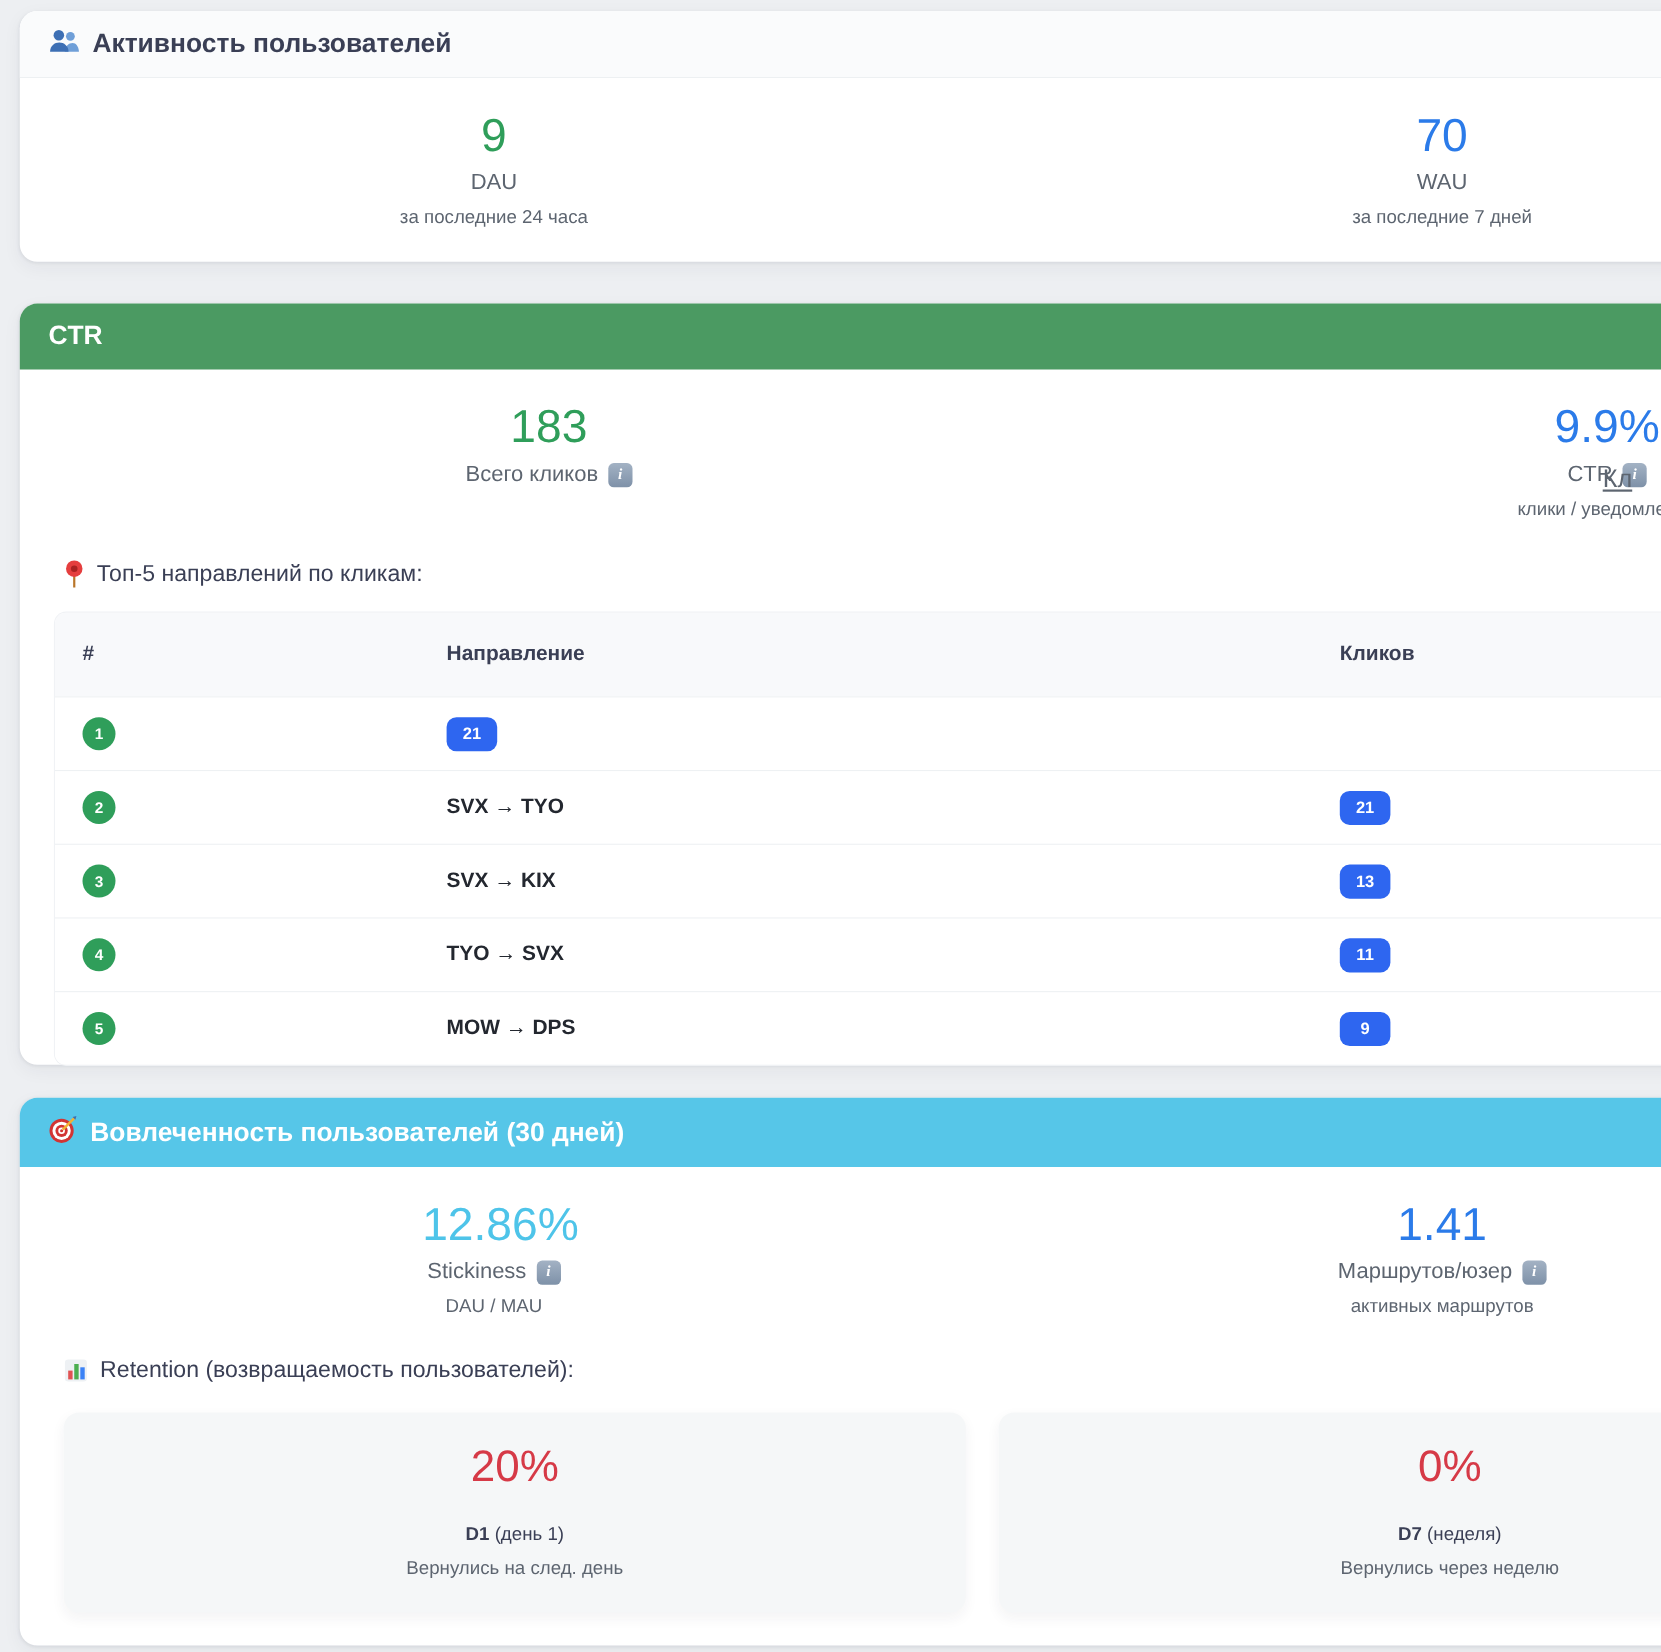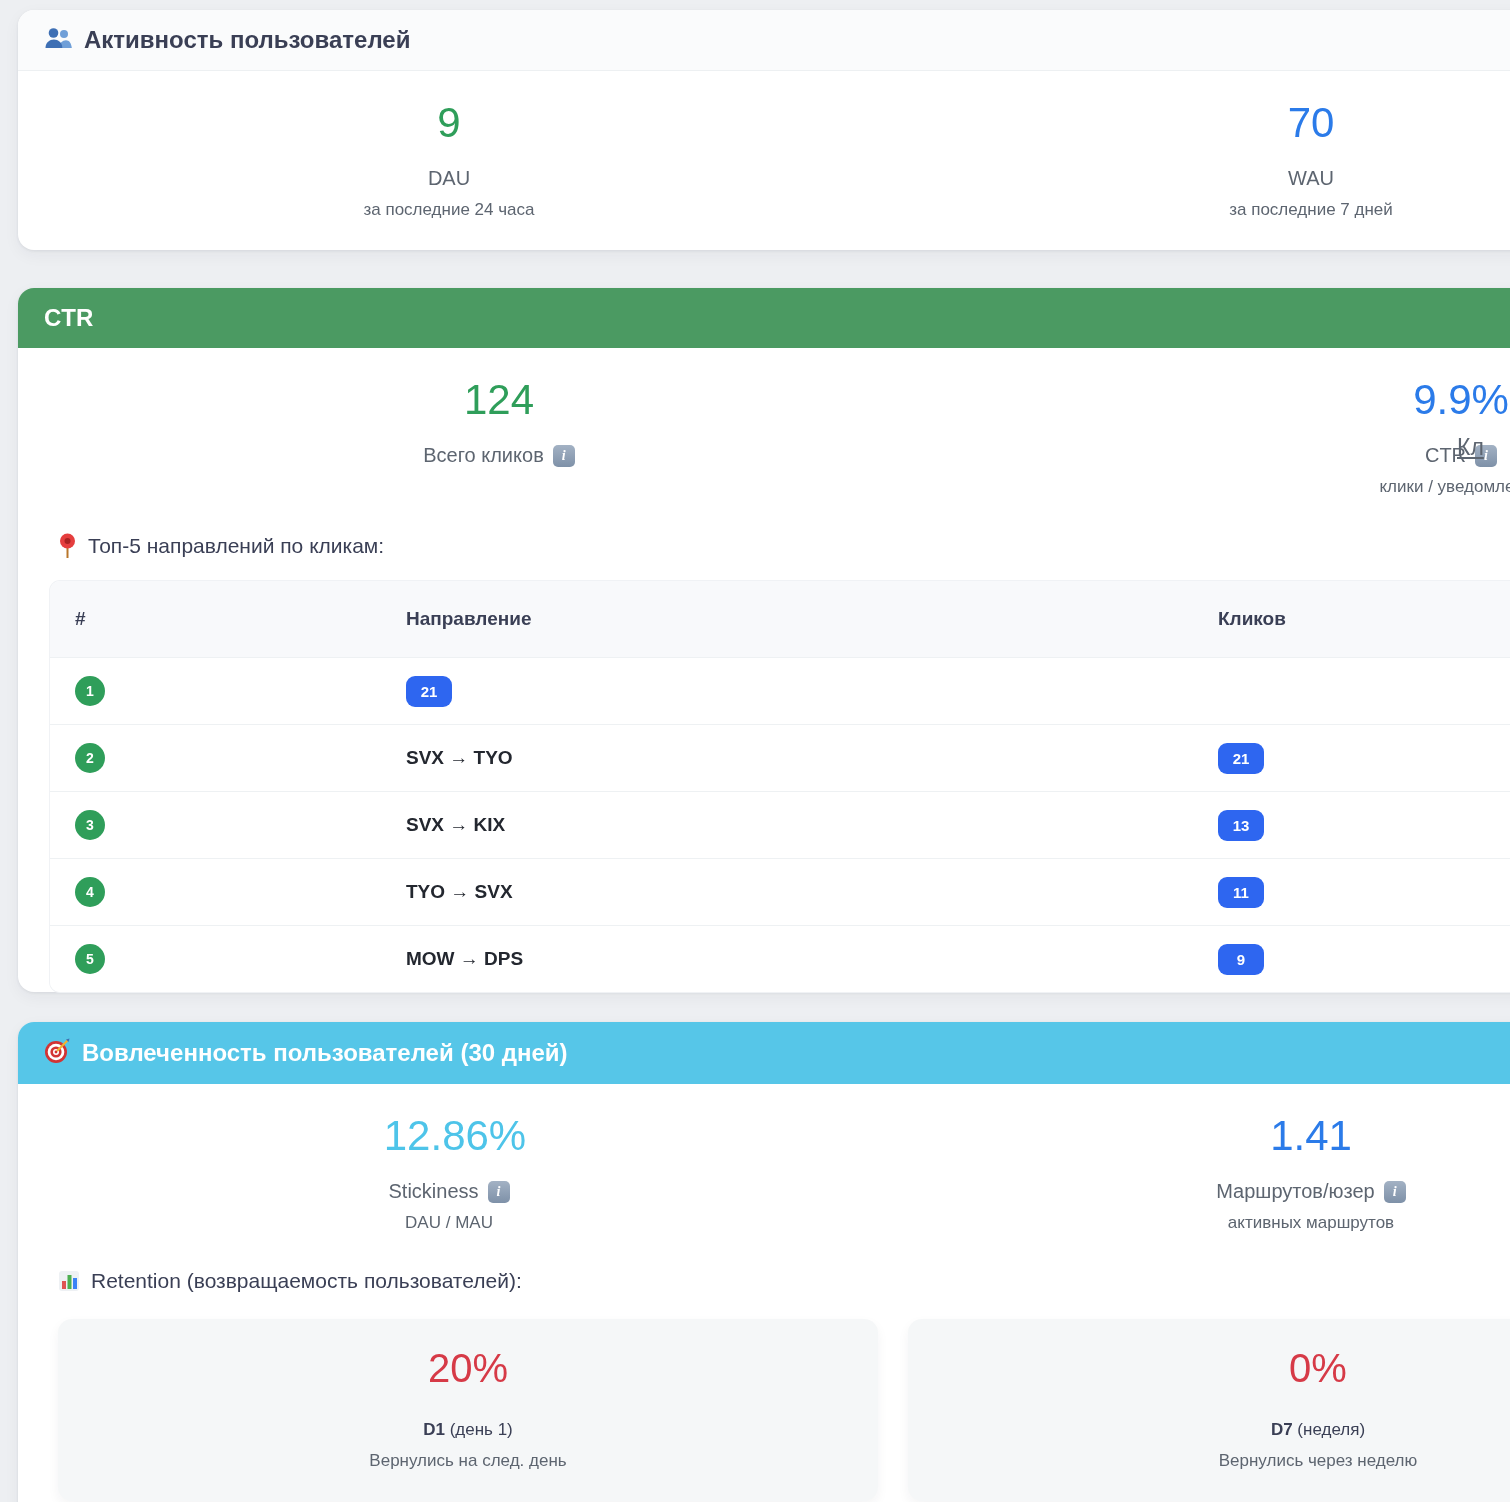--- a/index.html
+++ b/index.html
@@ -19,21 +19,21 @@
   .head-green { background:var(--header-green,#4b9a62); color:#fff; }
   .head-blue  { background:var(--header-blue,#56c6e8); color:#fff; }
 
   .metrics { position:relative; display:flex; padding:28px 0 30px; }
   .metric  { flex:1; text-align:center; }
   .value   { font-size:42px; line-height:48px; }
   .green     { color:var(--green,#2f9e5a); }
   .blue      { color:var(--blue,#2b7be9); }
   .lightblue { color:var(--lightblue,#4ec4e9);padding-left:12px; }
   .redtxt    { color:var(--red,#d63a47); }
-  .label { margin-top:20px; font-size:20px; color:#5d6570;
+  .label { margin-top:8px; font-size:20px; color:#5d6570;
            display:flex; justify-content:center; align-items:center; gap:9px; }
   .sub   { margin-top:10px; font-size:17px; color:#5d6570; }
 
   .info { width:22px; height:22px; border-radius:5px; flex:none;
           background:linear-gradient(180deg,#a3b2c4,#7e91a8); color:#fff;
           font:italic bold 14px/22px "Liberation Serif", serif; text-align:center;
           display:inline-block; cursor:pointer; }
 
   .partial-label { position:absolute; top:86px; left:1439px; font-size:23px; color:#5d6570;text-decoration:underline; }
 
@@ -98,21 +98,21 @@
     </div>
   </section>
 
   <section class="card card-ctr">
     <header class="card-head head-green">
       <h2>CTR</h2>
     </header>
 
     <div class="metrics">
       <div class="metric">
-        <div class="value green">124</div>
+        <div class="value green">183</div>
         <div class="label">
           <span>Всего кликов</span>
           <span class="info">i</span>
         </div>
       </div>
       <div class="metric">
         <div class="value blue">9.9%</div>
         <div class="label">
           <span>CTR</span>
           <span class="info">i</span>

